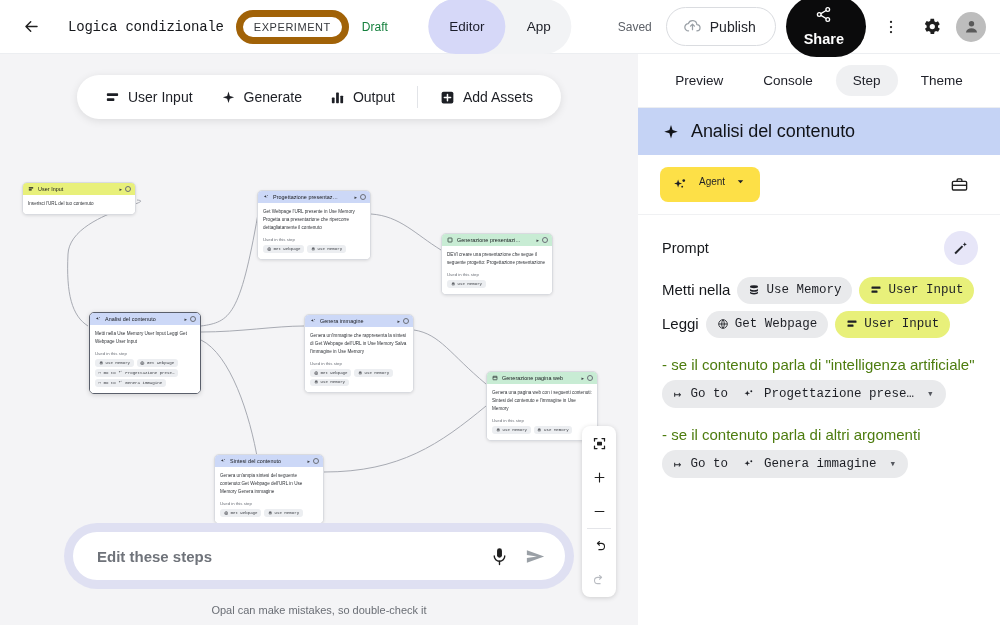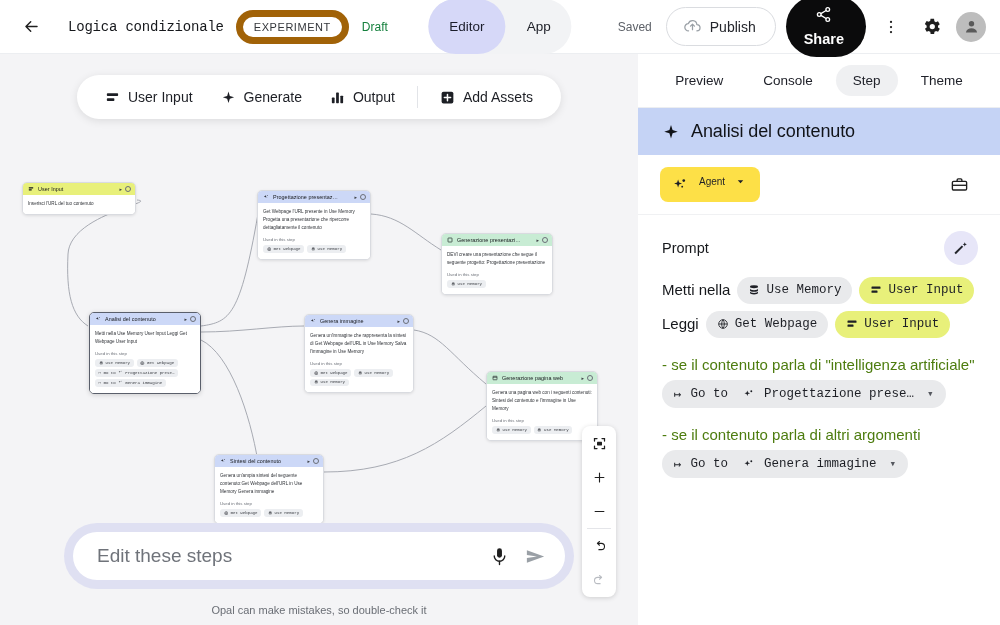--- a/index.html
+++ b/index.html
@@ -149,21 +149,21 @@
   
   .chatwrap {
     position: absolute; left: 64px; bottom: 36px; width: 510px;
     background: #dfe0f2; border-radius: 999px; padding: 9px;
     z-index: 14;
   }
   .chatbox {
     background: #fff; border-radius: 999px; height: 48px;
     display: flex; align-items: center; padding: 0 18px 0 24px;
   }
-  .chatbox .ph { flex: 1; font-size: 19px; color: #6f737a; }
+  .chatbox .ph { flex: 1; font-size: 15px; color: #6f737a; font-weight: bold; }
   .mic, .send { cursor: pointer; display: flex; align-items: center; }
   .mic { color: #1f1f1f; margin-right: 14px; }
   .send { color: #9aa0a6; }
   .disclaimer {
     position: absolute; left: 0; right: 0; bottom: 9px; text-align: center;
     font-size: 11px; color: #6a6e75; z-index: 14;
   }
 
   
   .panel { flex: 1; background: #fff; display: flex; flex-direction: column; min-width: 0; }

